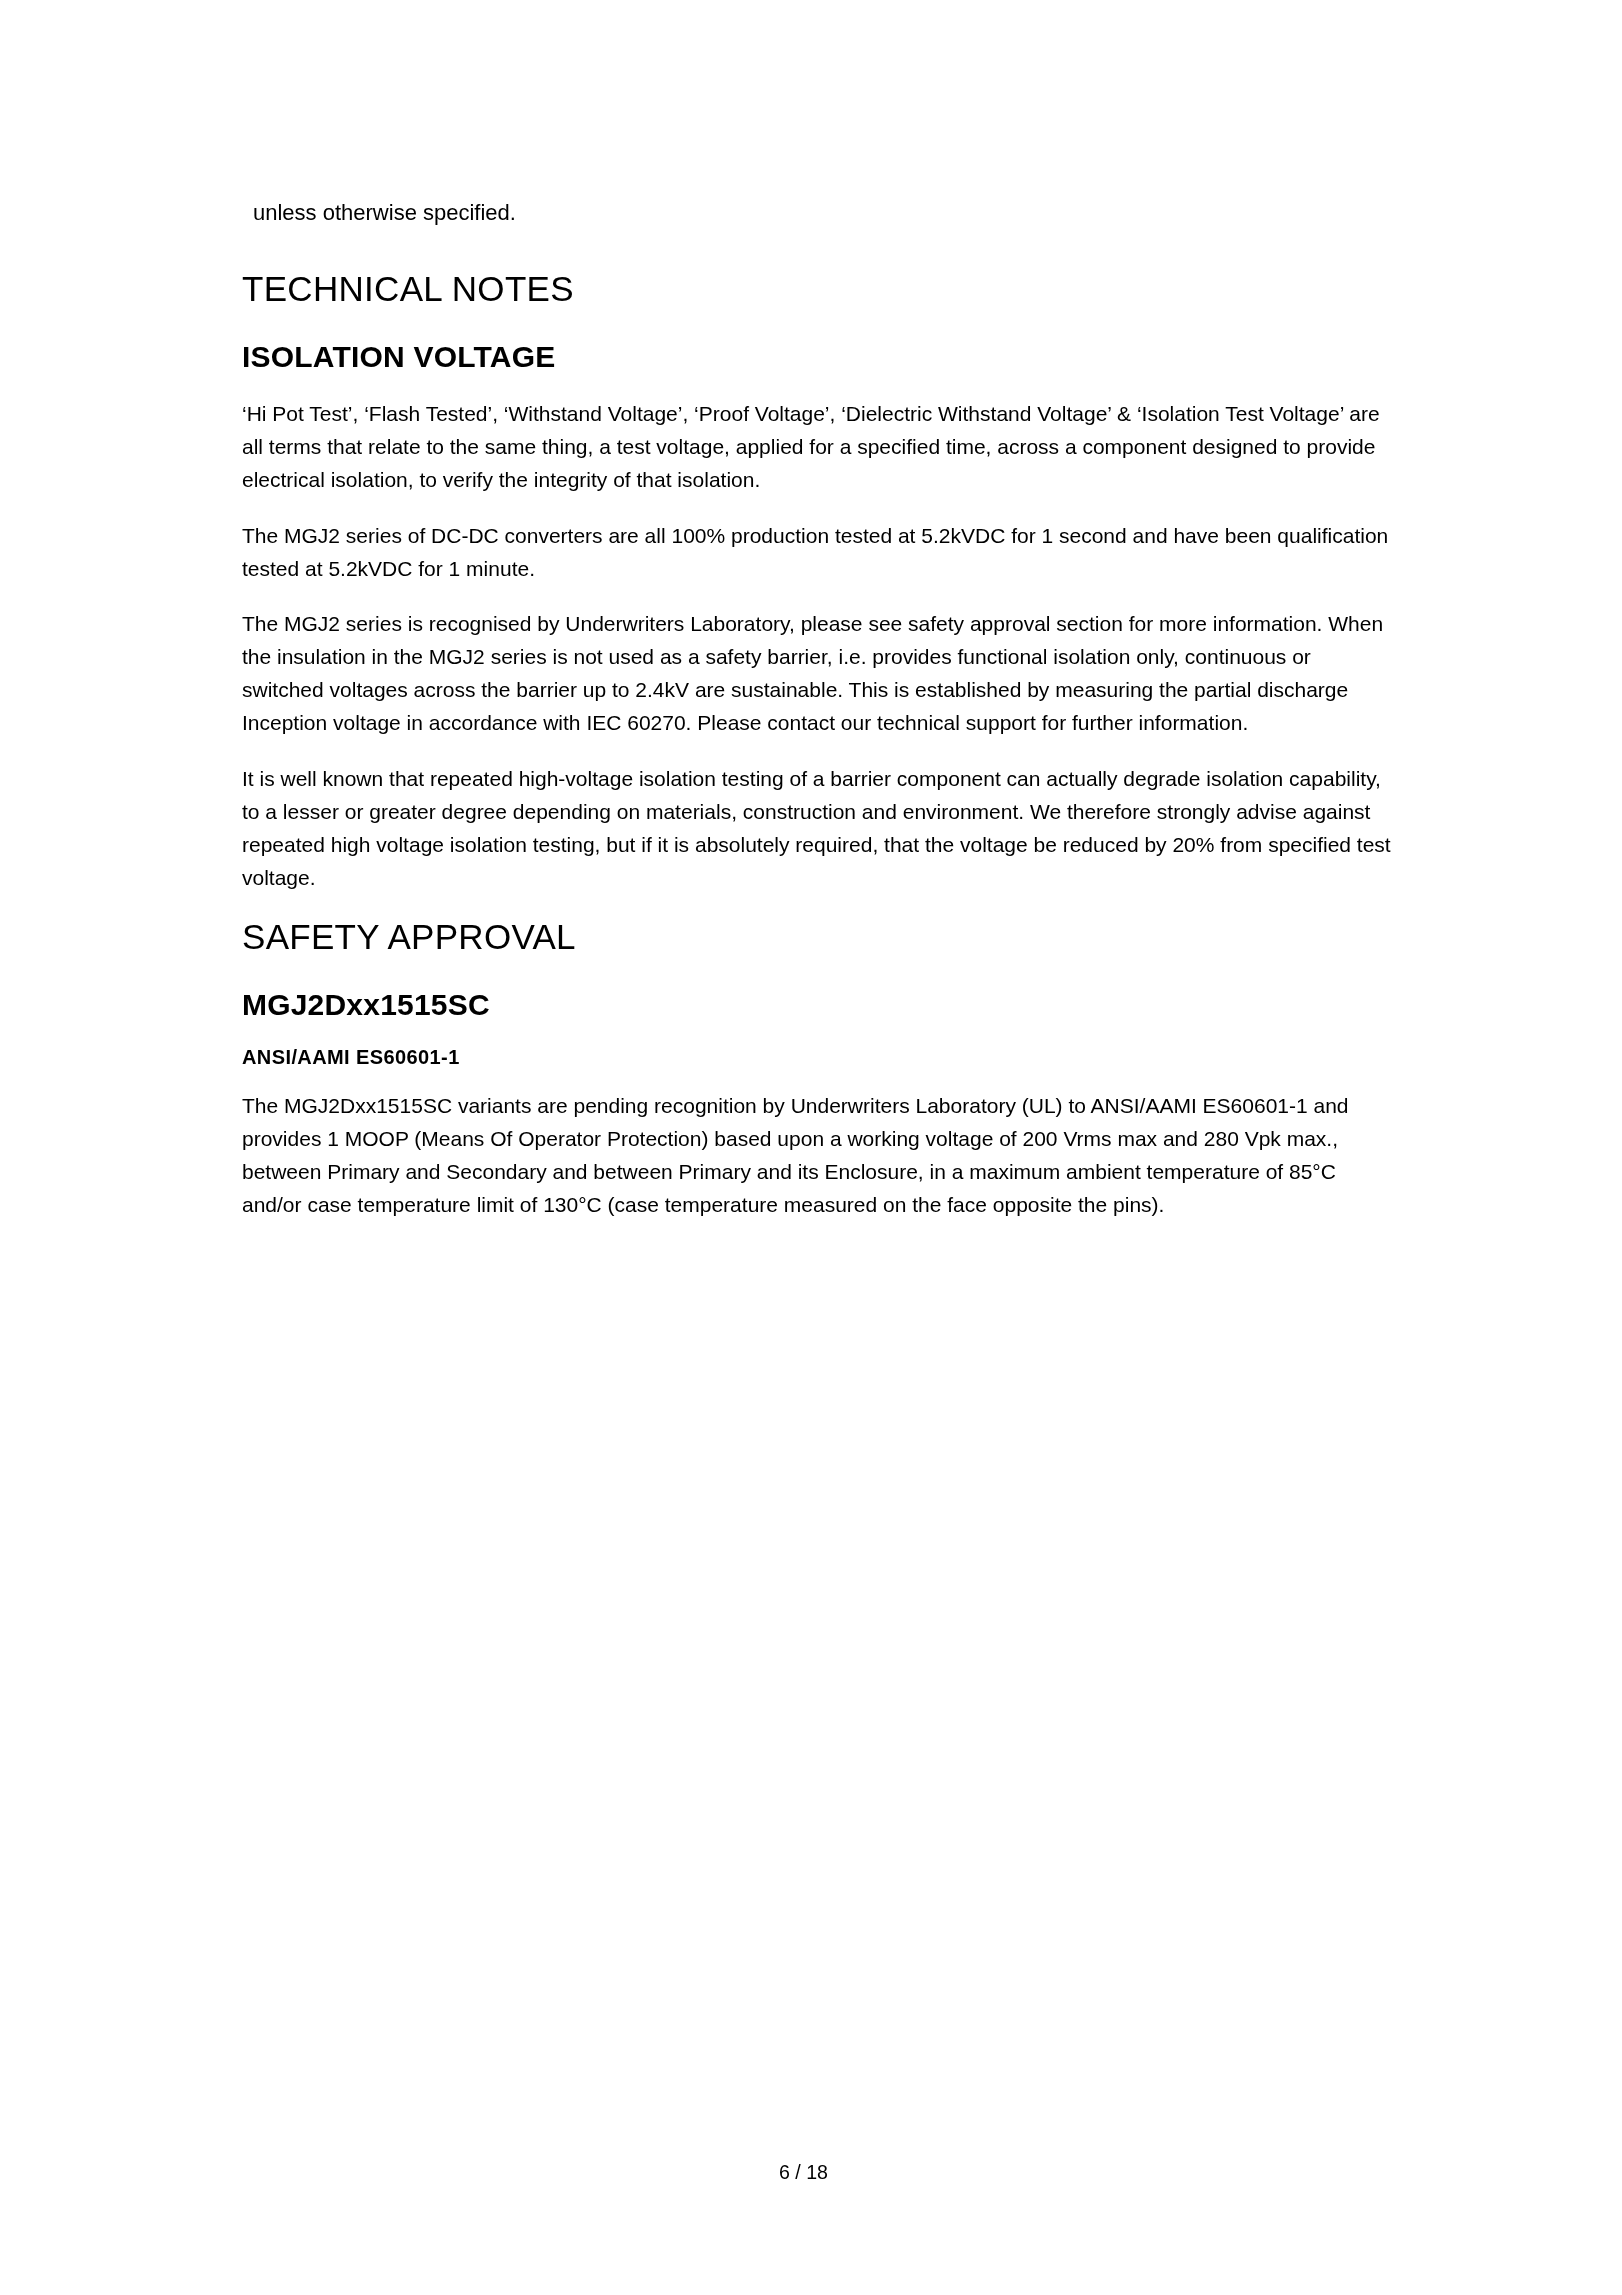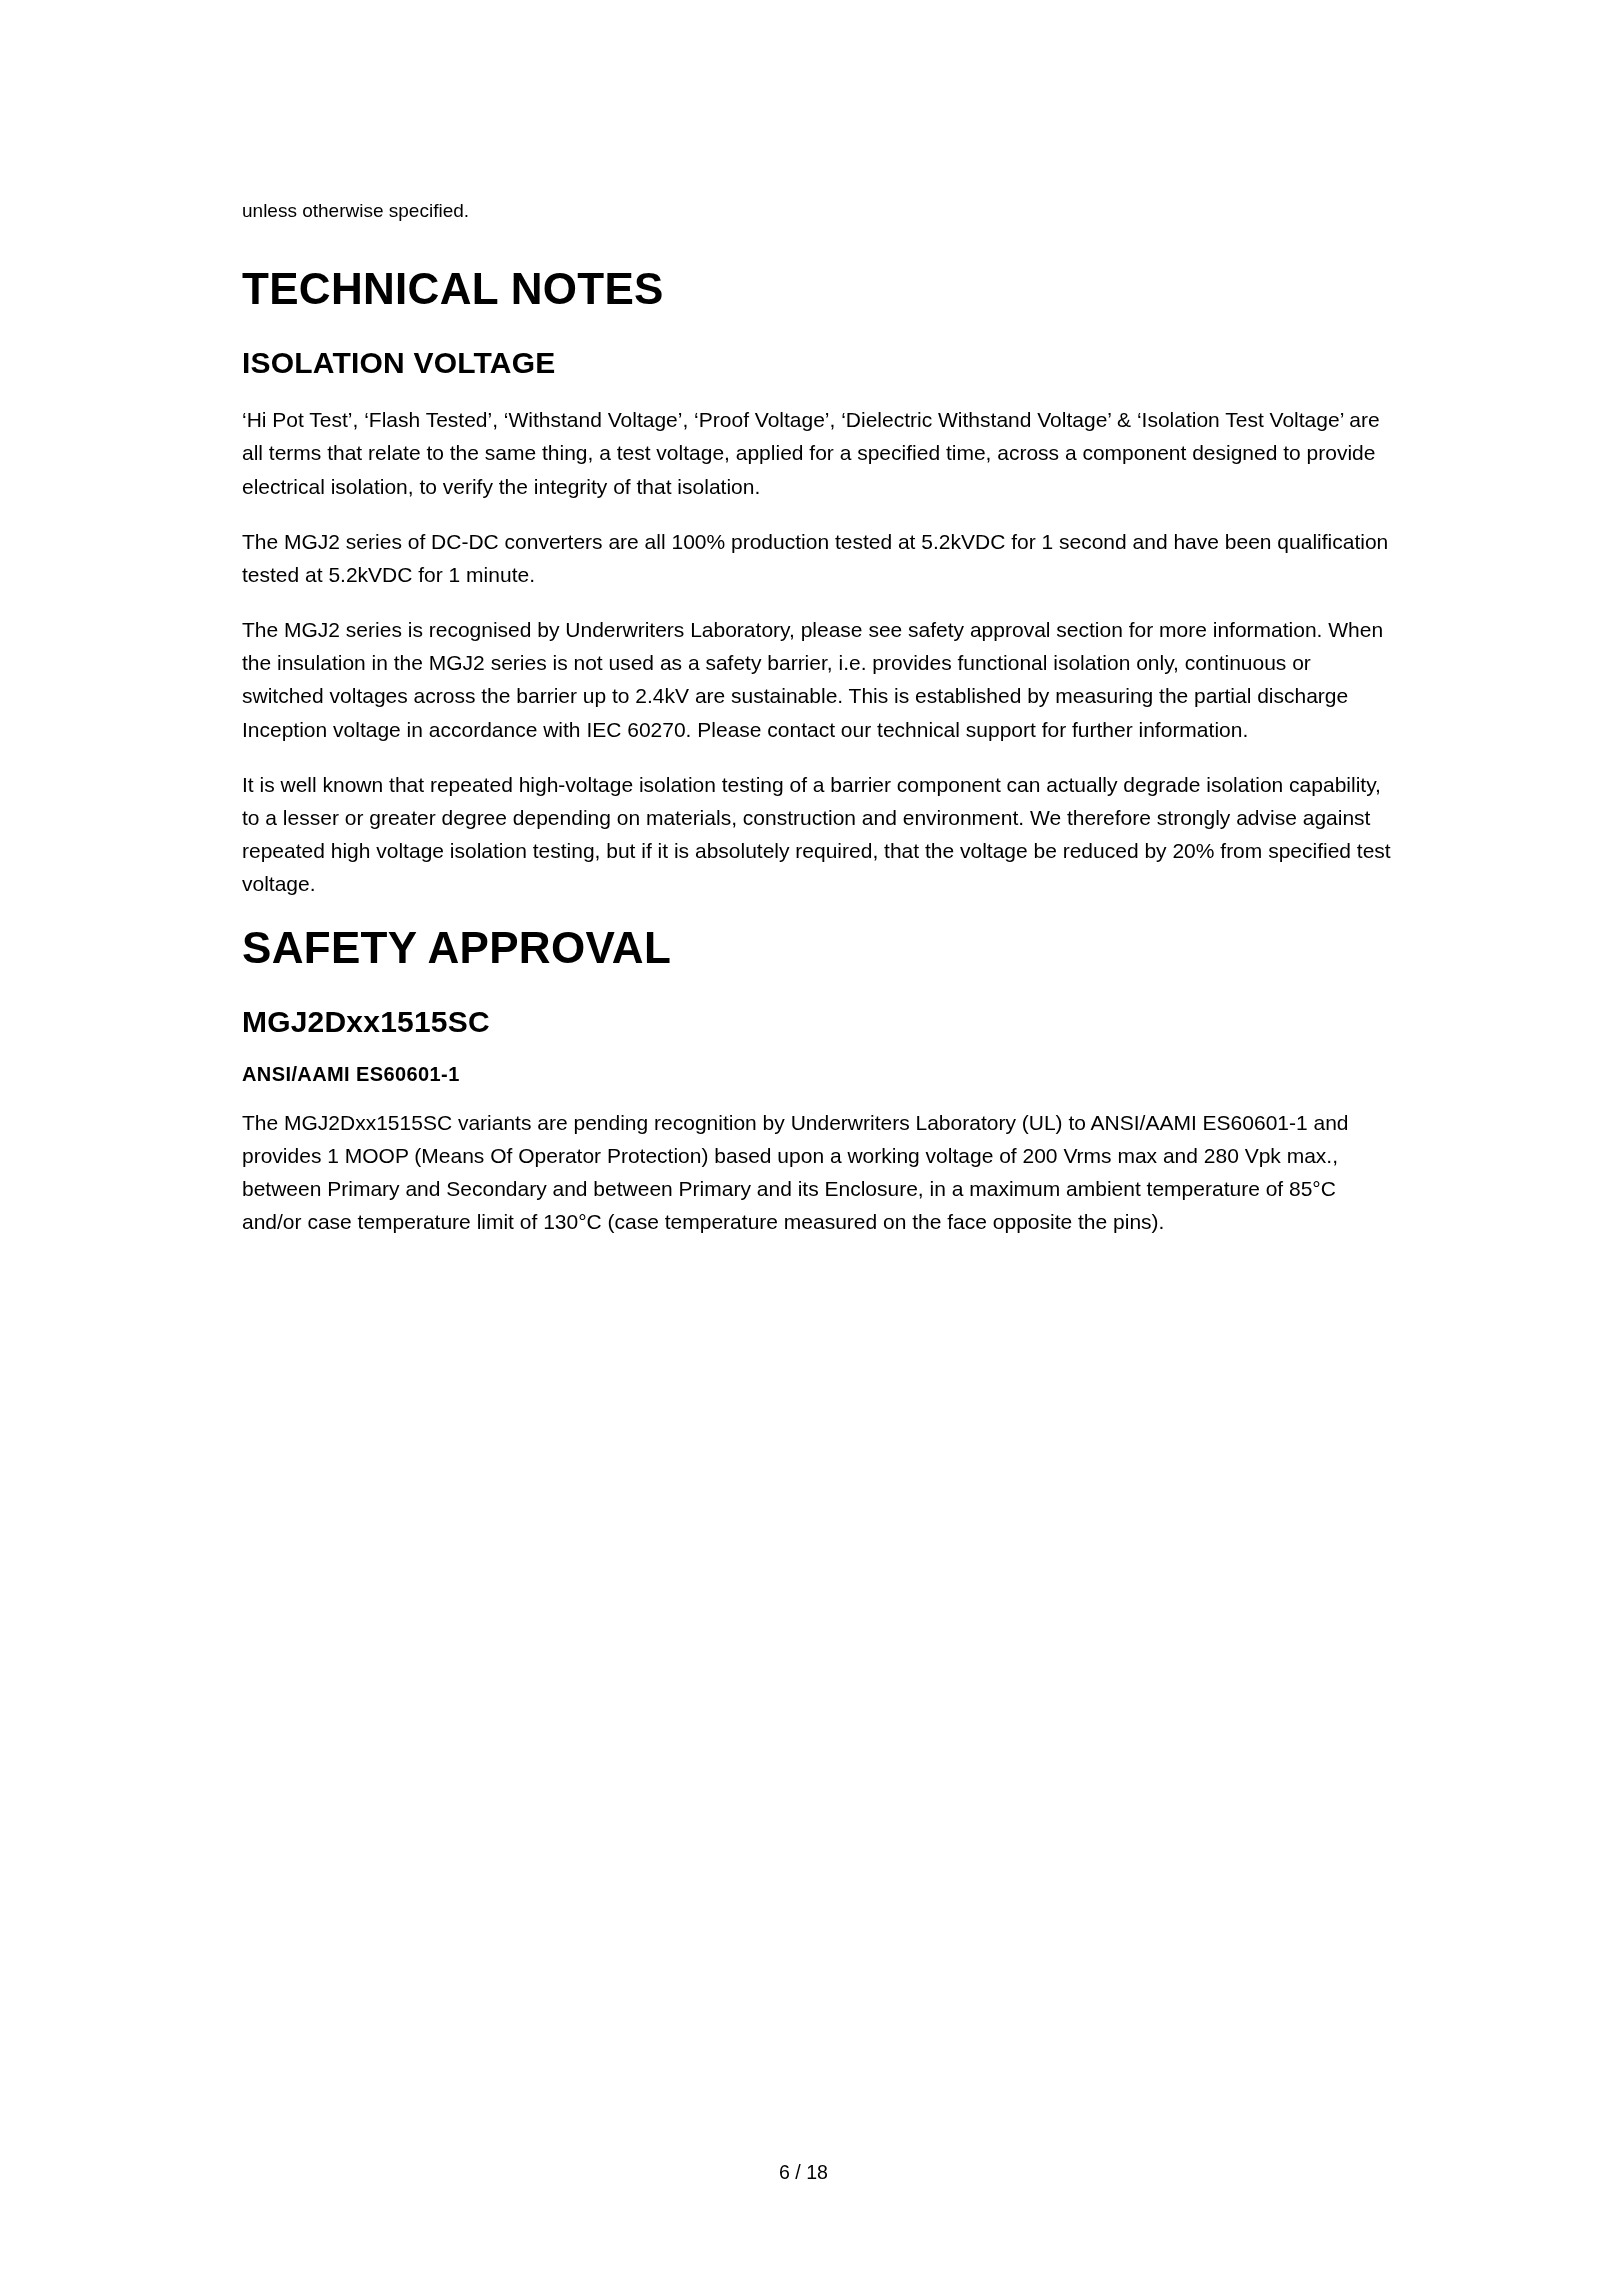--- a/index.html
+++ b/index.html
@@ -16,27 +16,27 @@
     height: 2295px;
     position: relative;
     background: #ffffff;
     box-sizing: border-box;
     padding: 196px 216px 0 242px;
   }
   .content {
     width: 1152px;
   }
   .lead-line {
-    font-size: 19px;
+    font-size: 22px;
     line-height: 1.55;
-    margin: 0 0 38px 0;
+    margin: 0 0 38px 11px;
   }
   h1.section {
-    font-size: 44px;
-    font-weight: bold;
+    font-size: 35px;
+    font-weight: normal;
     letter-spacing: 0.3px;
     margin: 0 0 29px 0;
     line-height: 1.2;
   }
   h2.subsection {
     font-size: 30px;
     font-weight: bold;
     letter-spacing: 0.2px;
     margin: 7px 0 22px 0;
     line-height: 1.2;

